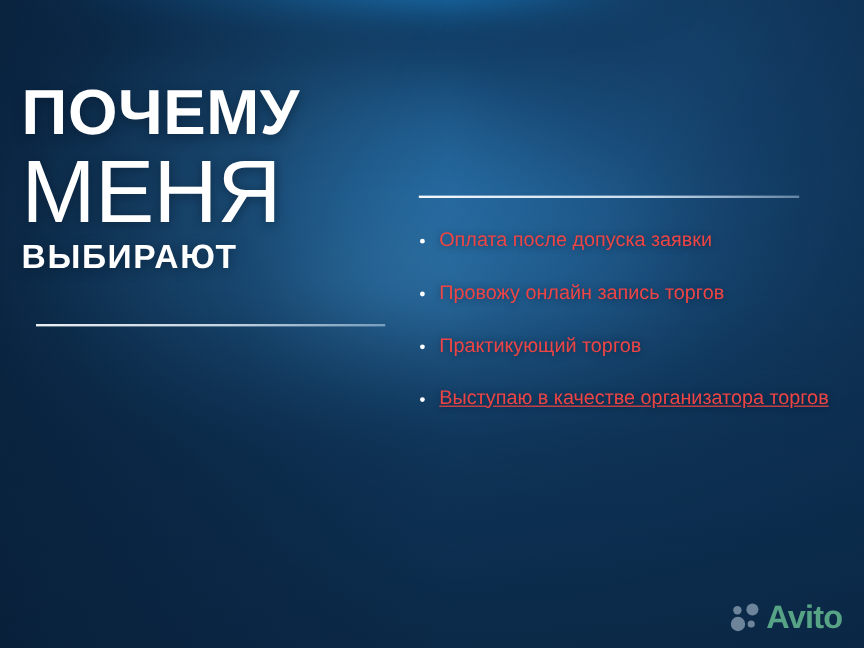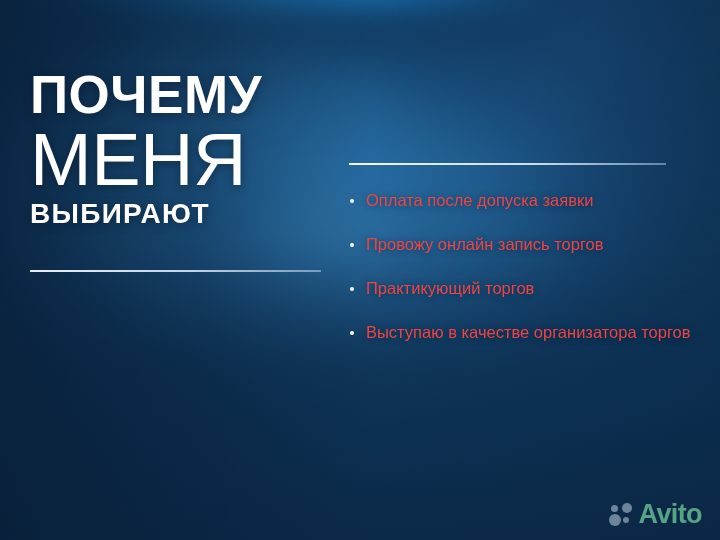--- a/index.html
+++ b/index.html
@@ -69,21 +69,21 @@
     position: absolute;
     left: 0; top: 0;
     width: 52%;
     height: 100%;
     background: linear-gradient(90deg, rgba(8,30,55,0.72) 0%, rgba(9,33,60,0.45) 55%, rgba(10,38,68,0) 100%);
   }
 
   
   .headline {
     position: absolute;
-    left: 30px;
+    left: 18px;
     top: 70px;
     width: 300px;
   }
   .h-line {
     color: #ffffff;
     line-height: .96;
     letter-spacing: -0.5px;
     white-space: nowrap;
     text-shadow: 0 2px 10px rgba(5,22,42,0.55);
   }
@@ -138,21 +138,21 @@
   .bullet {
     position: relative;
     color: #ef4444;
     font-size: 16.5px;
     font-weight: 400;
     line-height: 1.33;
     padding-left: 17px;
     margin-bottom: 22px;
     text-shadow: 0 1px 6px rgba(5,22,42,0.5);
   }
-  .bullet:last-child { margin-bottom: 0; }
+  .bullet:last-child { margin-bottom: 0; text-decoration: underline; }
   .bullet::before {
     content: "";
     position: absolute;
     left: 1px;
     top: 9px;
     width: 4px;
     height: 4px;
     border-radius: 50%;
     background: #ffffff;
   }

